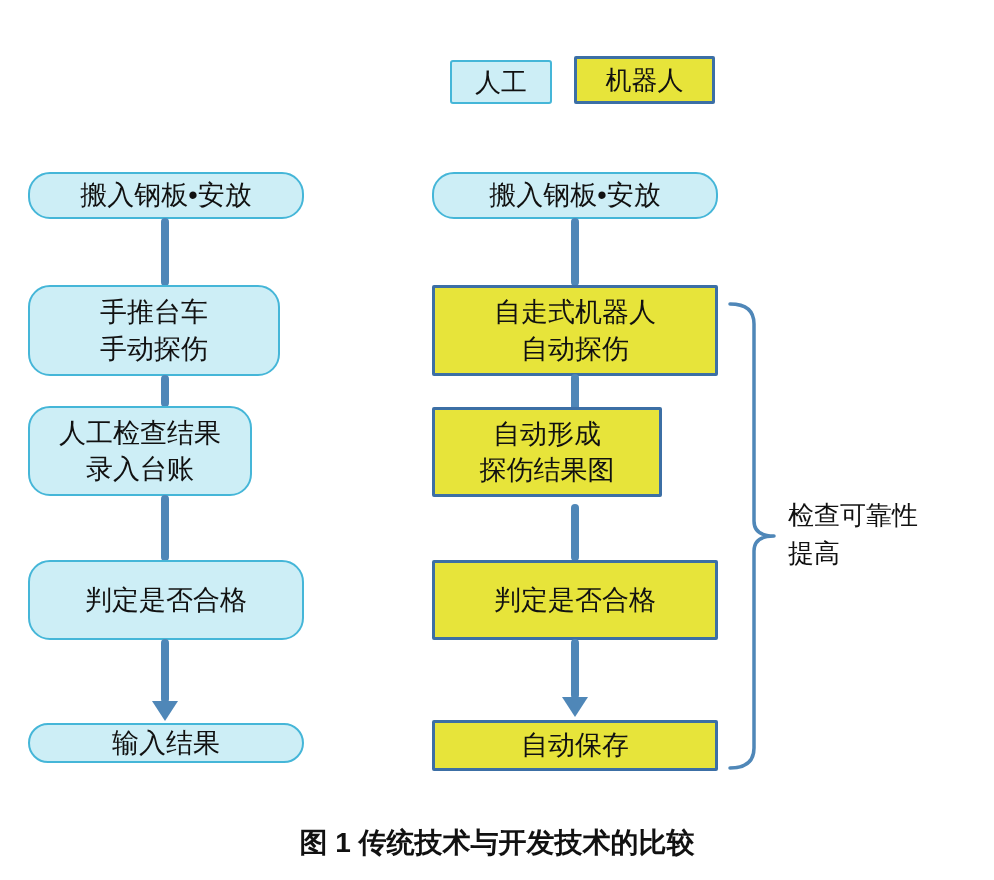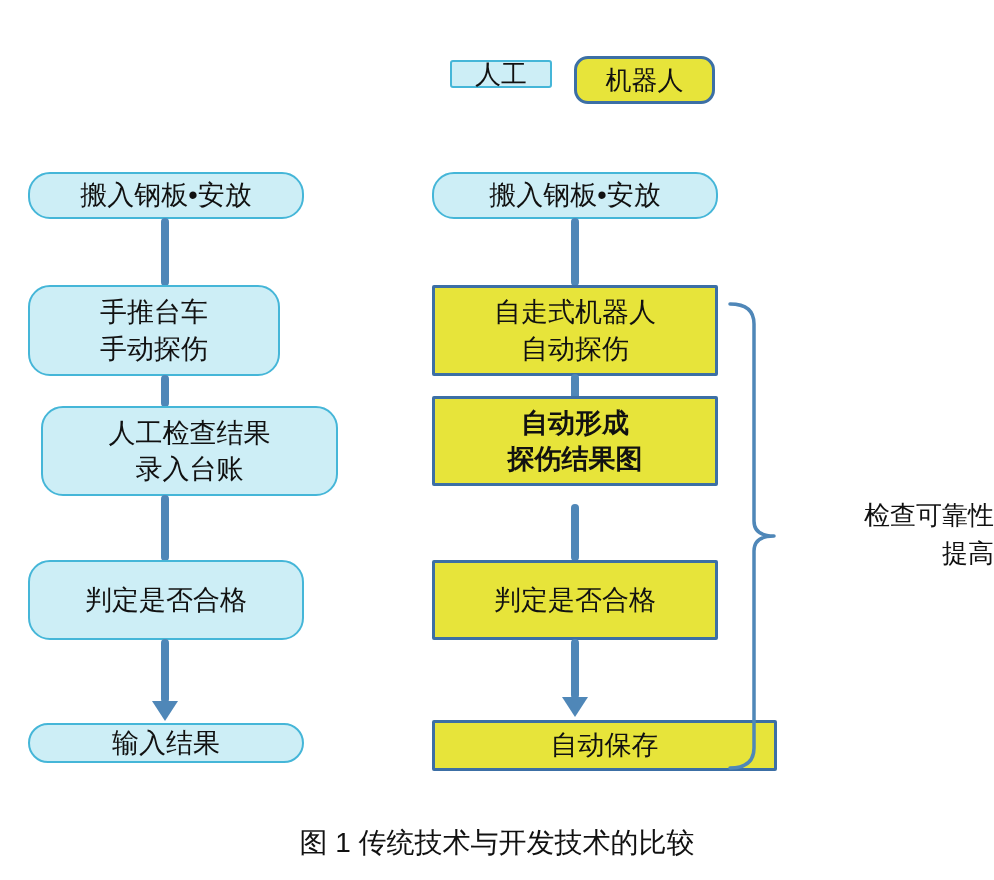--- a/index.html
+++ b/index.html
@@ -60,86 +60,86 @@
     color: var(--text, #111);
   }
   .legend-box.manual {
     background: var(--manual-fill, #cdeef6);
     border: 2px solid var(--manual-border, #45b6d8);
     border-radius: 3px;
   }
   .legend-box.robot {
     background: var(--robot-fill, #e7e43a);
     border: 3px solid var(--robot-border, #3c6fa5);
-    border-radius: 14px;
+    border-radius: 2px;
   }
   .annotation {
     position: absolute;
-    text-align: right;
+    text-align: left;
     font-size: 26px;
     line-height: 1.45;
     white-space: pre-line;
     color: var(--text, #111);
   }
   .brace {
     position: absolute;
     color: var(--brace, #4f87b8);
   }
   .caption {
     position: absolute;
     left: 0;
     top: 824px;
     width: 100%;
     text-align: center;
     font-size: 28px;
-    font-weight: normal;
+    font-weight: bold;
     color: #111;
   }
 </style>
 </head>
 <body>
 
 <div class="canvas">
 
-  <div class="legend-box manual" style="left:450px; top:60px; width:102px; height:28px;">人工</div>
+  <div class="legend-box manual" style="left:450px; top:60px; width:102px; height:44px;">人工</div>
   <div class="legend-box robot" style="left:574px; top:56px; width:141px; height:48px;">机器人</div>
 
   <div class="box manual" style="left:28px; top:172px; width:276px; height:47px;">搬入钢板•安放</div>
   <div class="connector" style="left:161px; top:218px; height:68px;"></div>
 
   <div class="box manual" style="left:28px; top:285px; width:252px; height:91px;">手推台车
 手动探伤</div>
   <div class="connector" style="left:161px; top:375px; height:32px;"></div>
 
-  <div class="box manual" style="left:28px; top:406px; width:297px; height:90px;margin-left:13px;">人工检查结果
+  <div class="box manual" style="left:28px; top:406px; width:224px; height:90px;">人工检查结果
 录入台账</div>
   <div class="connector" style="left:161px; top:495px; height:66px;"></div>
 
   <div class="box manual" style="left:28px; top:560px; width:276px; height:80px;">判定是否合格</div>
   <div class="connector" style="left:161px; top:639px; height:64px;"></div>
   <div class="arrowhead" style="left:152px; top:701px;"></div>
 
   <div class="box manual" style="left:28px; top:723px; width:276px; height:40px;">输入结果</div>
 
   <div class="box manual" style="left:432px; top:172px; width:286px; height:47px;">搬入钢板•安放</div>
   <div class="connector" style="left:571px; top:218px; height:68px;"></div>
 
   <div class="box robot" style="left:432px; top:285px; width:286px; height:91px;">自走式机器人
 自动探伤</div>
   <div class="connector" style="left:571px; top:374px; height:42px;"></div>
 
-  <div class="box robot" style="left:432px; top:396px; width:286px; height:90px;font-weight:bold;">自动形成
+  <div class="box robot" style="left:432px; top:407px; width:230px; height:90px;">自动形成
 探伤结果图</div>
   <div class="connector" style="left:571px; top:504px; height:57px;"></div>
 
   <div class="box robot" style="left:432px; top:560px; width:286px; height:80px;">判定是否合格</div>
   <div class="connector" style="left:571px; top:639px; height:60px;"></div>
   <div class="arrowhead" style="left:562px; top:697px;"></div>
 
-  <div class="box robot" style="left:432px; top:720px; width:345px; height:51px;">自动保存</div>
+  <div class="box robot" style="left:432px; top:720px; width:286px; height:51px;">自动保存</div>
 
   <svg class="brace" style="left:724px; top:296px;" width="60" height="480" viewBox="0 0 60 480" aria-hidden="true">
     <path d="M 6 8 Q 30 8 30 28 L 30 225 Q 30 240 50 240 Q 30 240 30 255 L 30 452 Q 30 472 6 472" fill="none" stroke="currentColor" stroke-width="3.5" stroke-linecap="round" stroke-linejoin="round"></path>
   </svg>
   <div class="annotation" style="left:788px; top:497px; width:206px;">检查可靠性
 提高</div>
 
   <div class="caption">图 1 传统技术与开发技术的比较</div>
 
 </div>

